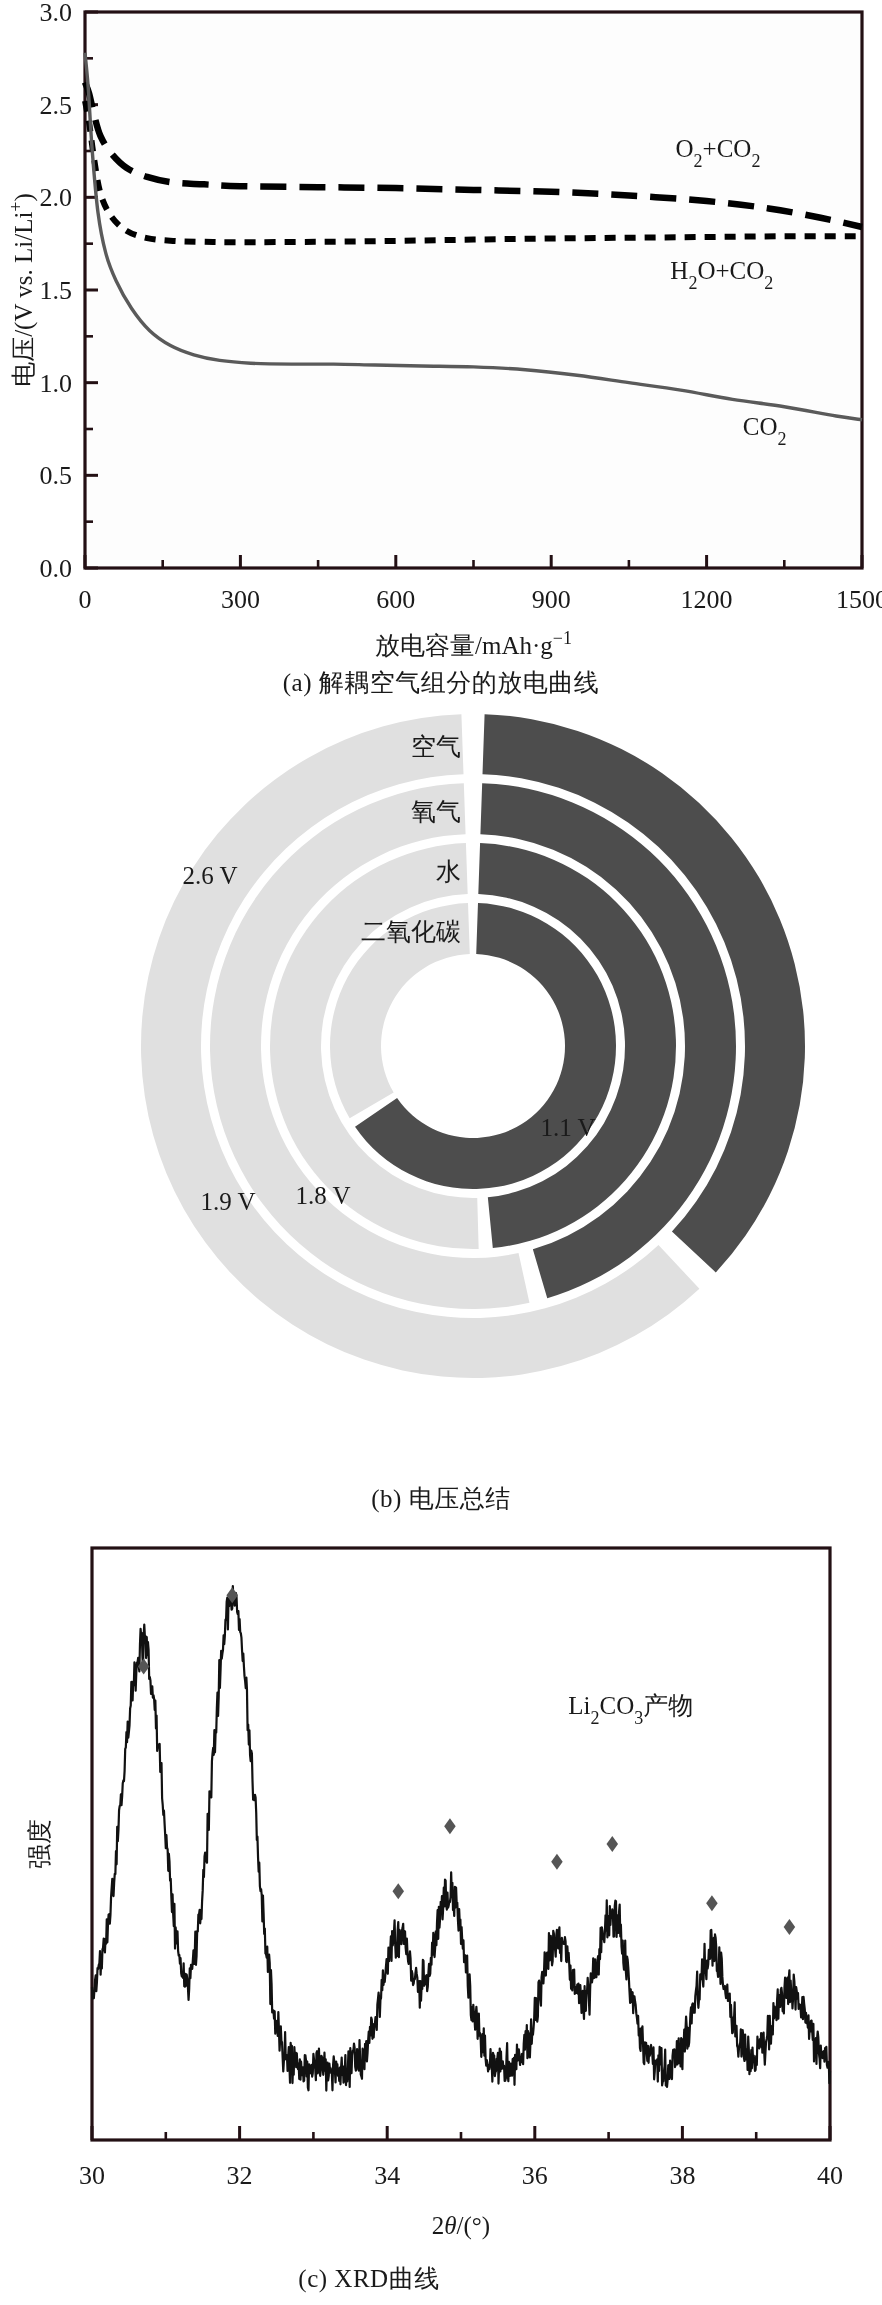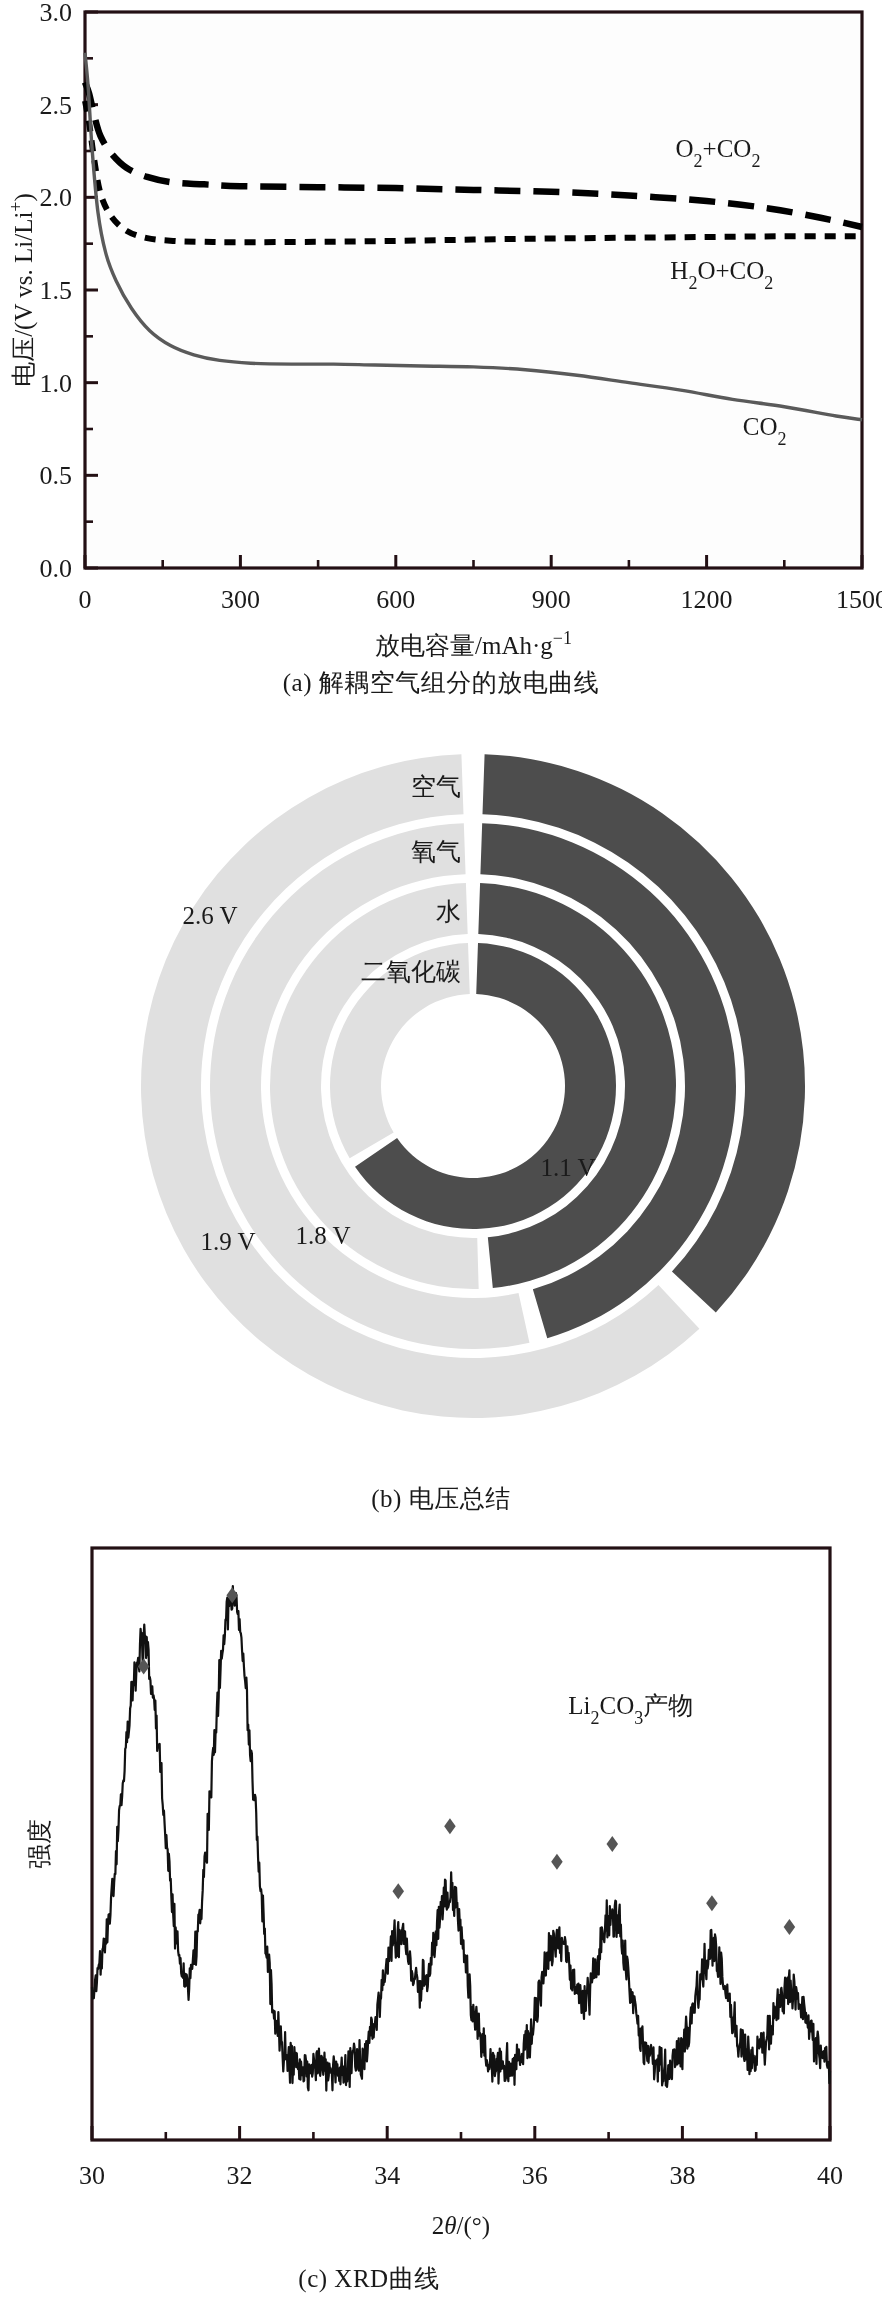--- a/index.html
+++ b/index.html
@@ -39,21 +39,21 @@
     font-family:"Liberation Sans","DejaVu Sans",sans-serif;
     fill:#1a1a1a;
   }
   .volt-label{
     font-size:25px;
     font-family:"Liberation Serif","DejaVu Serif",serif;
     fill:#1a1a1a;
   }
   
   #panel-a{top:0;height:700px;}
-  #panel-b{top:704px;height:820px;}
+  #panel-b{top:664px;height:820px;}
   #panel-c{top:1520px;height:785px;}
   #cap-a{position:absolute;top:666px;left:0;width:882px;}
   #cap-b{position:absolute;top:1482px;left:0;width:882px;}
   #cap-c{position:absolute;top:2262px;left:0;width:738px;}
 </style>
 </head>
 <body>
 
 <div class="panel" id="panel-a">
   <svg id="svg-a" width="882" height="700" viewBox="0 0 882 700">

